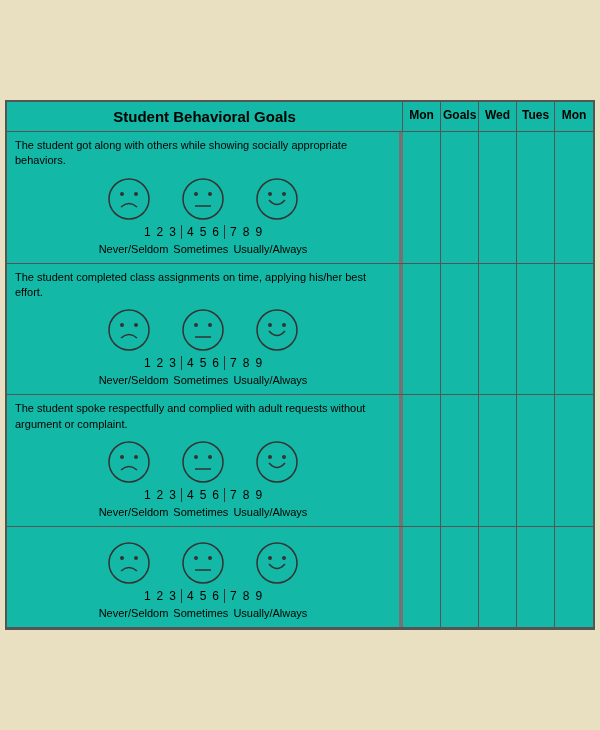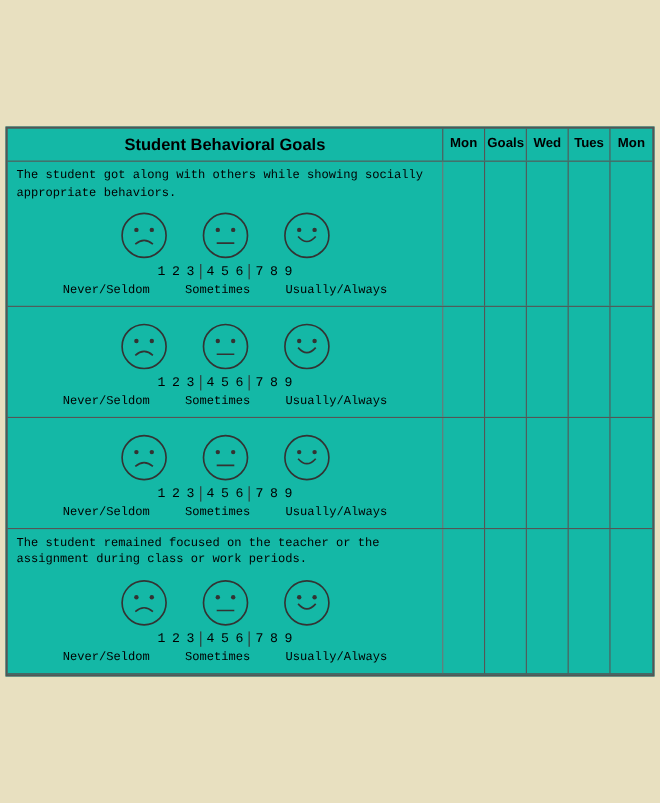--- a/index.html
+++ b/index.html
@@ -38,23 +38,22 @@
     }
     .day-header:last-child {
       border-right: none;
     }
     .goal-row {
       display: flex;
       border-bottom: 1px solid #555;
     }
     .goal-content {
       flex: 1;
-      border-right: 1px solid #737373;
+      border-right: 4px solid #737373;
       padding: 6px 8px 8px 8px;
-      font-family: Liberation Mono, monospace;
     }
     .goal-text {
       font-size: 11px;
       line-height: 1.4;
       margin-bottom: 6px;
     }
     .faces-row {
       display: flex;
       justify-content: center;
       gap: 30px;
@@ -73,21 +72,21 @@
     }
     .scale-divider {
       width: 1px;
       height: 14px;
       background: #333;
       margin: 0 2px;
     }
     .labels-row {
       display: flex;
       justify-content: center;
-      gap: 32px;
+      gap: 5px;
       font-size: 11px;
       margin-top: 2px;
     }
     .day-cell {
       width: 38px;
       border-right: 1px solid #555;
     }
     .day-cell:last-child {
       border-right: none;
     }
@@ -150,20 +149,21 @@
           </div>
         </div>
         <div class="day-cell"></div>
         <div class="day-cell"></div>
         <div class="day-cell"></div>
         <div class="day-cell"></div>
         <div class="day-cell"></div>
       </div>
       <div class="goal-row">
         <div class="goal-content">
+          <div class="goal-text">The student completed class assignments on time, applying his/her best effort.</div>
           <div class="faces-row">
             <svg viewBox="0 0 44 44" width="44" height="44">
     <circle cx="22" cy="22" r="20" fill="none" stroke="#333" stroke-width="1.5"></circle>
     <circle cx="15" cy="17" r="2" fill="#333"></circle>
     <circle cx="29" cy="17" r="2" fill="#333"></circle>
     <path d="M14 30 Q22 23 30 30" fill="none" stroke="#333" stroke-width="1.5"></path>
   </svg>
             <svg viewBox="0 0 44 44" width="44" height="44">
     <circle cx="22" cy="22" r="20" fill="none" stroke="#333" stroke-width="1.5"></circle>
     <circle cx="15" cy="17" r="2" fill="#333"></circle>
@@ -197,20 +197,21 @@
           </div>
         </div>
         <div class="day-cell"></div>
         <div class="day-cell"></div>
         <div class="day-cell"></div>
         <div class="day-cell"></div>
         <div class="day-cell"></div>
       </div>
       <div class="goal-row">
         <div class="goal-content">
+          <div class="goal-text">The student spoke respectfully and complied with adult requests without argument or complaint.</div>
           <div class="faces-row">
             <svg viewBox="0 0 44 44" width="44" height="44">
     <circle cx="22" cy="22" r="20" fill="none" stroke="#333" stroke-width="1.5"></circle>
     <circle cx="15" cy="17" r="2" fill="#333"></circle>
     <circle cx="29" cy="17" r="2" fill="#333"></circle>
     <path d="M14 30 Q22 23 30 30" fill="none" stroke="#333" stroke-width="1.5"></path>
   </svg>
             <svg viewBox="0 0 44 44" width="44" height="44">
     <circle cx="22" cy="22" r="20" fill="none" stroke="#333" stroke-width="1.5"></circle>
     <circle cx="15" cy="17" r="2" fill="#333"></circle>
@@ -244,21 +245,20 @@
           </div>
         </div>
         <div class="day-cell"></div>
         <div class="day-cell"></div>
         <div class="day-cell"></div>
         <div class="day-cell"></div>
         <div class="day-cell"></div>
       </div>
       <div class="goal-row">
         <div class="goal-content">
-          <div class="goal-text">The student remained focused on the teacher or the assignment during class or work periods.</div>
           <div class="faces-row">
             <svg viewBox="0 0 44 44" width="44" height="44">
     <circle cx="22" cy="22" r="20" fill="none" stroke="#333" stroke-width="1.5"></circle>
     <circle cx="15" cy="17" r="2" fill="#333"></circle>
     <circle cx="29" cy="17" r="2" fill="#333"></circle>
     <path d="M14 30 Q22 23 30 30" fill="none" stroke="#333" stroke-width="1.5"></path>
   </svg>
             <svg viewBox="0 0 44 44" width="44" height="44">
     <circle cx="22" cy="22" r="20" fill="none" stroke="#333" stroke-width="1.5"></circle>
     <circle cx="15" cy="17" r="2" fill="#333"></circle>

